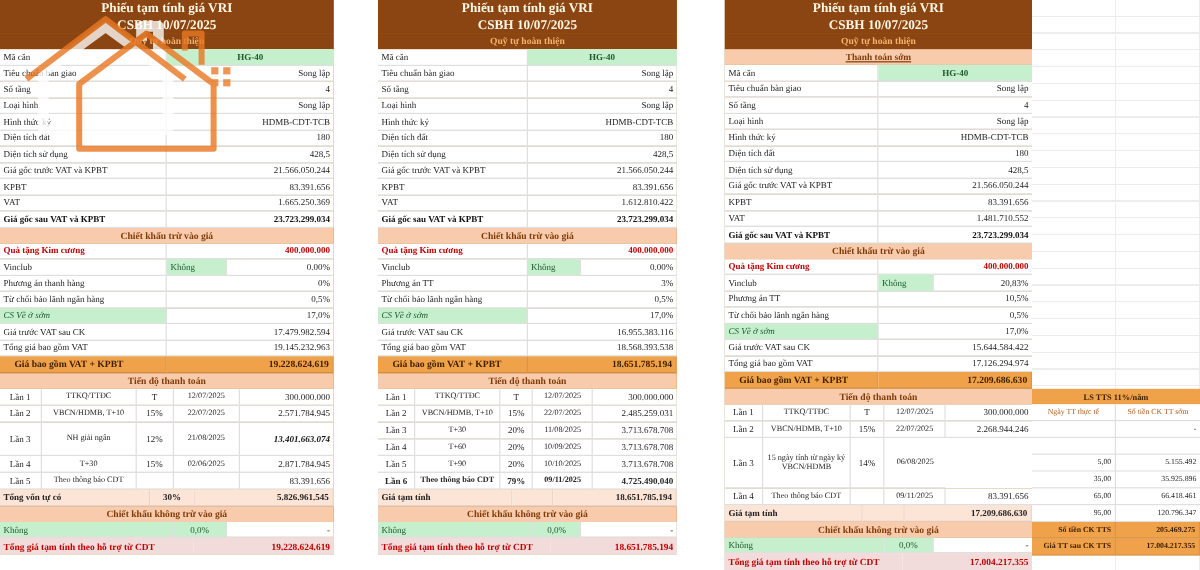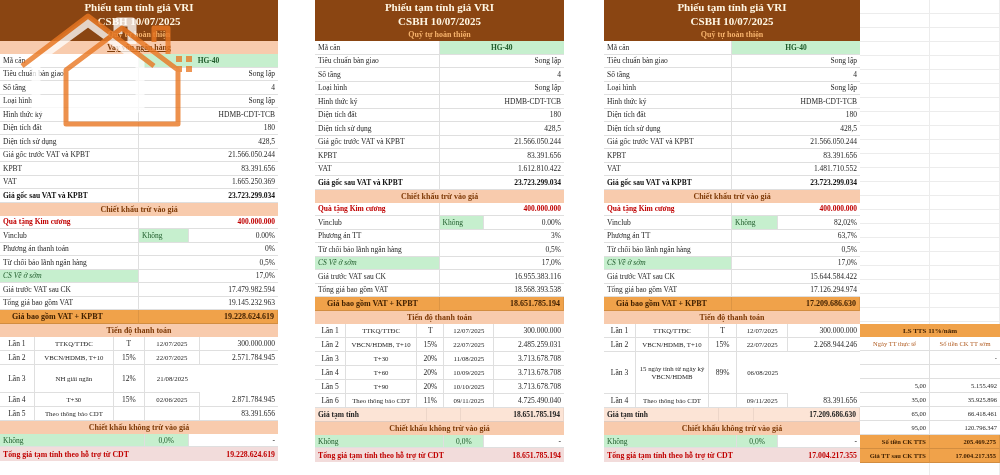--- a/index.html
+++ b/index.html
@@ -74,21 +74,20 @@
 <body>
 
 <div class="gridzone"></div>
 
 <div class="panel" id="panel0" style="left: 0px; width: 278px;">
     <div class="title">
       <div class="tl">Phiếu tạm tính giá VRI</div>
       <div class="tl">CSBH 10/07/2025</div>
     </div>
     <div class="band brown">Quỹ tự hoàn thiện</div>
-    <div class="band peach scen">Vay vốn ngân hàng</div>
     <div class="row" style="height: 13.5px;">
       <div class="cell lab">Mã căn</div>
       <div class="cell val green cb">HG-40</div>
     </div>
     <div class="row" style="height: 13.5px;">
       <div class="cell lab">Tiêu chuẩn bàn giao</div>
       <div class="cell val">Song lập</div>
     </div>
     <div class="row" style="height: 13.5px;">
       <div class="cell lab">Số tầng</div>
@@ -130,21 +129,21 @@
     <div class="row" style="height: 13.5px;">
       <div class="cell lab red">Quà tặng Kim cương</div>
       <div class="cell val red">400.000.000</div>
     </div>
     <div class="row" style="height: 13.5px;">
       <div class="cell lab">Vinclub</div>
       <div class="cell mid green">Không</div>
       <div class="cell val">0.00%</div>
     </div>
     <div class="row" style="height: 13.5px;">
-      <div class="cell lab">Phương án thanh toán</div>
+      <div class="cell lab">Phương án thanh hàng</div>
       <div class="cell val">0%</div>
     </div>
     <div class="row" style="height: 13.5px;">
       <div class="cell lab">Từ chối bảo lãnh ngân hàng</div>
       <div class="cell val">0,5%</div>
     </div>
     <div class="row" style="height: 13.5px;">
       <div class="cell lab green i">CS Về ở sớm</div>
       <div class="cell val">17,0%</div>
     </div>
@@ -173,35 +172,41 @@
       <div class="cell c2">VBCN/HDMB, T+10</div>
       <div class="cell c3">15%</div>
       <div class="cell c4">22/07/2025</div>
       <div class="cell c5">2.571.784.945</div>
     </div>
     <div class="row" style="height: 28px;">
       <div class="cell c1">Lần 3</div>
       <div class="cell c2">NH giải ngân</div>
       <div class="cell c3">12%</div>
       <div class="cell c4">21/08/2025</div>
+      <div class="cell c5 bi">13.401.663.074</div>
     </div>
     <div class="row" style="height: 14px;">
       <div class="cell c1">Lần 4</div>
       <div class="cell c2">T+30</div>
       <div class="cell c3">15%</div>
       <div class="cell c4">02/06/2025</div>
       <div class="cell c5">2.871.784.945</div>
     </div>
     <div class="row" style="height: 14px;">
       <div class="cell c1">Lần 5</div>
       <div class="cell c2">Theo thông báo CDT</div>
       <div class="cell c3"></div>
       <div class="cell c4"></div>
       <div class="cell c5">83.391.656</div>
     </div>
+    <div class="row cream-row" style="height: 14px;">
+      <div class="cell stLab">Tổng vốn tự có</div>
+      <div class="cell stPct">30%</div>
+      <div class="cell val">5.826.961.545</div>
+    </div>
     <div class="band peach" style="height: 13px;">Chiết khấu không trừ vào giá</div>
     <div class="row" style="height: 13px;">
       <div class="cell ndLab green">Không</div>
       <div class="cell ndPct green">0,0%</div>
       <div class="cell val">-</div>
     </div>
     <div class="row pink-row" style="height: 14px;">
       <div class="cell fLab">Tổng giá tạm tính theo hỗ trợ từ CDT</div>
       <div class="cell val">19.228.624.619</div>
     </div>
@@ -319,24 +324,24 @@
       <div class="cell c4">10/09/2025</div>
       <div class="cell c5">3.713.678.708</div>
     </div>
     <div class="row" style="height: 14px;">
       <div class="cell c1">Lần 5</div>
       <div class="cell c2">T+90</div>
       <div class="cell c3">20%</div>
       <div class="cell c4">10/10/2025</div>
       <div class="cell c5">3.713.678.708</div>
     </div>
-    <div class="row" style="height: 14px;">
+    <div class="row" style="height: 14px; font-weight: bold;">
       <div class="cell c1">Lần 6</div>
       <div class="cell c2">Theo thông báo CDT</div>
-      <div class="cell c3">11%</div>
+      <div class="cell c3">79%</div>
       <div class="cell c4">09/11/2025</div>
       <div class="cell c5">4.725.490.040</div>
     </div>
     <div class="row cream-row" style="height: 14px;">
       <div class="cell stLab">Giá tạm tính</div>
       <div class="cell stPct"></div>
       <div class="cell val">18.651.785.194</div>
     </div>
     <div class="band peach" style="height: 13px;">Chiết khấu không trừ vào giá</div>
     <div class="row" style="height: 13px;">
@@ -348,20 +353,21 @@
       <div class="cell fLab">Tổng giá tạm tính theo hỗ trợ từ CDT</div>
       <div class="cell val">18.651.785.194</div>
     </div>
   </div>
 <div class="panel" id="panel2" style="left: 604px; width: 256px;">
     <div class="title">
       <div class="tl">Phiếu tạm tính giá VRI</div>
       <div class="tl">CSBH 10/07/2025</div>
     </div>
     <div class="band brown">Quỹ tự hoàn thiện</div>
+    <div class="band peach scen">Thanh toán sớm</div>
     <div class="row" style="height: 13.5px;">
       <div class="cell lab">Mã căn</div>
       <div class="cell val green cb">HG-40</div>
     </div>
     <div class="row" style="height: 13.5px;">
       <div class="cell lab">Tiêu chuẩn bàn giao</div>
       <div class="cell val">Song lập</div>
     </div>
     <div class="row" style="height: 13.5px;">
       <div class="cell lab">Số tầng</div>
@@ -400,25 +406,25 @@
       <div class="cell val b">23.723.299.034</div>
     </div>
     <div class="band peach">Chiết khấu trừ vào giá</div>
     <div class="row" style="height: 13.5px;">
       <div class="cell lab red">Quà tặng Kim cương</div>
       <div class="cell val red">400.000.000</div>
     </div>
     <div class="row" style="height: 13.5px;">
       <div class="cell lab">Vinclub</div>
       <div class="cell mid green">Không</div>
-      <div class="cell val">82,02%</div>
+      <div class="cell val">20,83%</div>
     </div>
     <div class="row" style="height: 13.5px;">
       <div class="cell lab">Phương án TT</div>
-      <div class="cell val">63,7%</div>
+      <div class="cell val">10,5%</div>
     </div>
     <div class="row" style="height: 13.5px;">
       <div class="cell lab">Từ chối bảo lãnh ngân hàng</div>
       <div class="cell val">0,5%</div>
     </div>
     <div class="row" style="height: 13.5px;">
       <div class="cell lab green i">CS Về ở sớm</div>
       <div class="cell val">17,0%</div>
     </div>
     <div class="row" style="height: 13.5px;">
@@ -444,21 +450,21 @@
     <div class="row" style="height: 14px;">
       <div class="cell c1">Lần 2</div>
       <div class="cell c2">VBCN/HDMB, T+10</div>
       <div class="cell c3">15%</div>
       <div class="cell c4">22/07/2025</div>
       <div class="cell c5">2.268.944.246</div>
     </div>
     <div class="row" style="height: 42px;">
       <div class="cell c1">Lần 3</div>
       <div class="cell c2">15 ngày tính từ ngày ký VBCN/HDMB</div>
-      <div class="cell c3">89%</div>
+      <div class="cell c3">14%</div>
       <div class="cell c4">06/08/2025</div>
     </div>
     <div class="row" style="height: 14px;">
       <div class="cell c1">Lần 4</div>
       <div class="cell c2">Theo thông báo CDT</div>
       <div class="cell c3"></div>
       <div class="cell c4">09/11/2025</div>
       <div class="cell c5">83.391.656</div>
     </div>
     <div class="row cream-row" style="height: 14px;">

